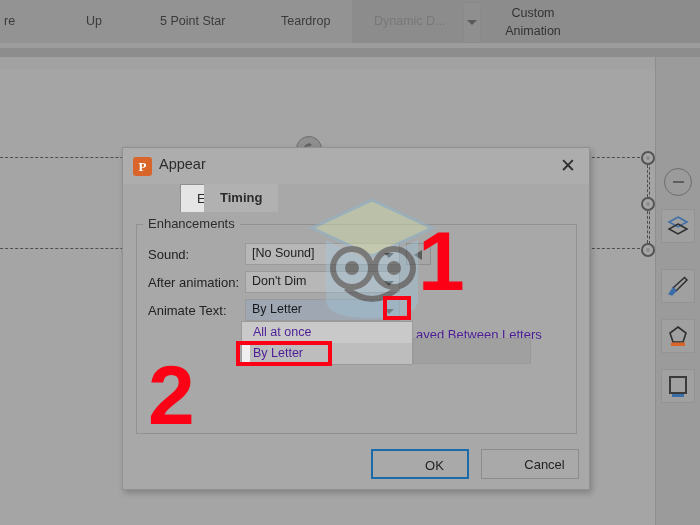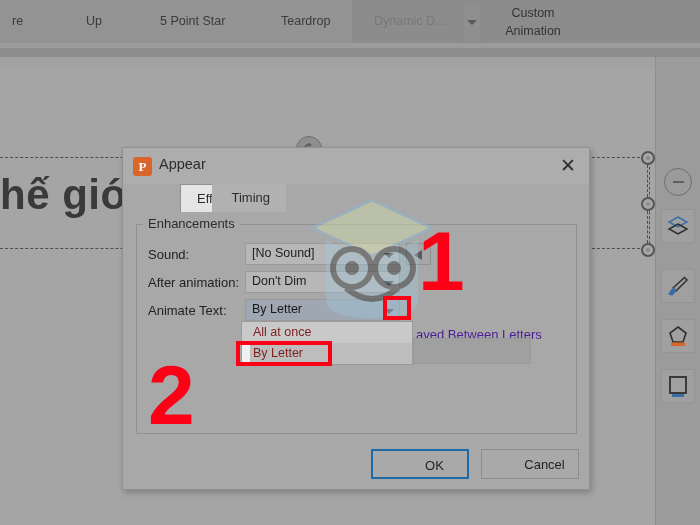--- a/index.html
+++ b/index.html
@@ -271,21 +271,21 @@
   .dlg-tab.active {
     background: #e5e5e5;
     border: 1px solid #8f8f8f;
     border-bottom: none;
     margin-left: 48px;
   }
   .dlg-tab.inactive {
     background: #b1b1b1;
   }
   #tab-effects { left: 0; width: 72px; text-align: center; }
-  #tab-timing  { left: 80px; width: 74px; text-align: right; }
+  #tab-timing  { left: 72px; width: 74px; text-align: left; font-weight: bold; }
 
   
   #enhancements-group {
     position: absolute;
     left: 13px; top: 76px;
     width: 441px; height: 210px;
     border: 1px solid #919191;
     box-sizing: border-box;
   }
   #enhancements-legend {
@@ -363,21 +363,21 @@
     border: 1px solid #9a9a9a;
     box-sizing: border-box;
     z-index: 14;
   }
   #animate-dropdown .dd-item {
     position: relative;
     height: 21px;
     font-size: 12.5px;
     line-height: 21px;
     padding-left: 11px;
-    color: #7f1d1d;
+    color: #4c1d95;
     box-sizing: border-box;
   }
   #animate-dropdown .dd-item.selected {
     background: #bdbdbd;
   }
   #animate-dropdown .dd-item.selected::before {
     content: "";
     position: absolute;
     left: 0; top: 0;
     width: 8px; height: 21px;
@@ -462,21 +462,21 @@
   }
 </style>
 </head>
 <body>
 
 <div id="app-root">
 
   <div id="ribbon">
     <div class="ribbon-gallery"></div>
 
-    <div class="ribbon-item" style="left:12px;text-align:right;">re</div>
+    <div class="ribbon-item" style="left:4px;text-align:right;">re</div>
     <div class="ribbon-item" style="left:86px;">Up</div>
     <div class="ribbon-item" style="left:160px;">5 Point Star</div>
     <div class="ribbon-item" style="left:281px;">Teardrop</div>
     <div class="ribbon-item dim" style="left:374px;">Dynamic D...</div>
 
     <div id="ribbon-scroll-btn">
       <span class="caret"></span>
     </div>
 
     <div id="custom-animation-btn">
@@ -486,21 +486,20 @@
 
     <div id="ribbon-lower-strip"></div>
   </div>
   <div id="ribbon-bottom-bar"></div>
 
   <div id="slide-canvas">
     <div id="slide-body">
 
       <div id="textbox-selection"></div>
 
-      <div id="slide-text">hế giớ</div>
 
       <div id="rotation-handle">
         <svg width="15" height="15" viewBox="0 0 16 16" aria-hidden="true">
           <path d="M8 2.6a5.4 5.4 0 1 0 5.4 5.4" fill="none" stroke="#5f5f5f" stroke-width="2.1"></path>
           <path d="M7.1 0.6 L10.6 2.9 L7.1 5.2 Z" fill="#5f5f5f"></path>
         </svg>
         <span class="pin"></span>
       </div>
 
       <div class="sel-handle" id="handle-tr"></div>

